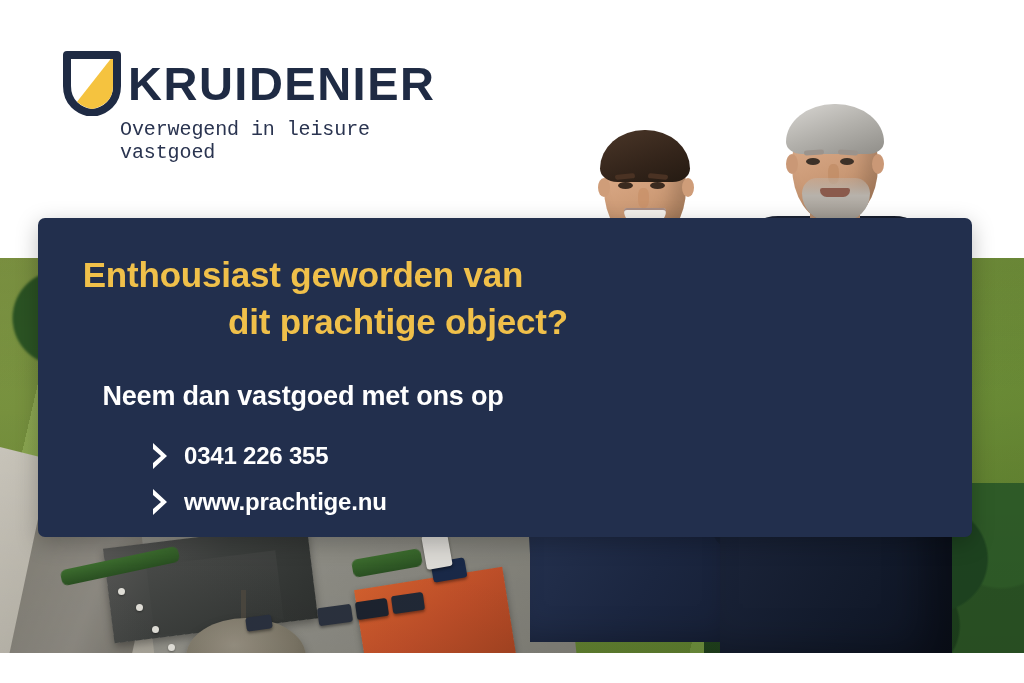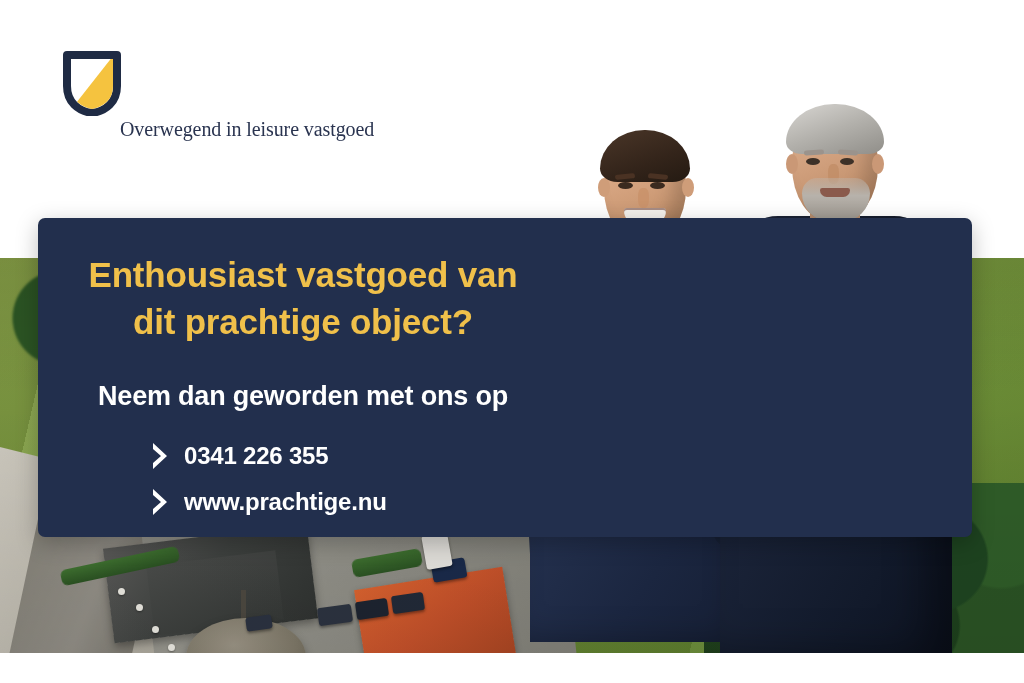--- a/index.html
+++ b/index.html
@@ -307,21 +307,21 @@
   .panel-inner{position:absolute;left:0;top:0;width:540px;height:319px;padding:0;}
 
   .headline{
     position:absolute;left:0;top:34px;width:530px;
     text-align:center;
     color:#f0c04a;
     font-size:35px;font-weight:bold;line-height:1.34;
     letter-spacing:-0.2px;
     font-family:"Liberation Sans", sans-serif;
   }
-  .headline .l2{display:block;}
+  .headline .l2{display:block;text-align:right;}
 
   .subline{
     position:absolute;left:0;top:163px;width:530px;
     text-align:center;color:#ffffff;
     font-size:27px;font-weight:bold;letter-spacing:-0.2px;
     font-family:"Liberation Sans", sans-serif;
   }
 
   .contact-list{position:absolute;left:112px;top:215px;width:420px;}
   .contact-row{display:flex;align-items:center;height:46px;}
@@ -339,21 +339,21 @@
   .wordmark{
     margin-left:6px;
     color:#1f2b44;
     font-size:47px;font-weight:bold;letter-spacing:1.5px;
     line-height:1;
     font-family:"Liberation Sans", sans-serif;
   }
   .tagline{
     position:absolute;left:58px;top:68px;
     color:#2a3450;font-size:20px;letter-spacing:-0.1px;
-    font-family:Liberation Serif, serif;
+    font-family:Liberation Mono, monospace;
   }
 </style>
 </head>
 <body>
 
 <div class="stage">
 
   <div class="photo-band">
     <div class="aerial">
       <div class="meadow"></div>
@@ -445,25 +445,25 @@
       <div class="foldL"></div>
       <div class="handL"></div>
     </div>
 
   </div>
 
   <div class="panel">
     <div class="panel-inner">
 
       <div class="headline">
-        <span>Enthousiast vastgoed van</span>
+        <span>Enthousiast geworden van</span>
         <span class="l2">dit prachtige object?</span>
       </div>
 
-      <div class="subline">Neem dan geworden met ons op</div>
+      <div class="subline">Neem dan vastgoed met ons op</div>
 
       <div class="contact-list">
 
         <div class="contact-row">
           <span class="chev">
             <svg width="20" height="28" viewBox="0 0 20 28" aria-hidden="true">
               <path d="M3 1 L17 14 L3 27 L3 21 L11 14 L3 7 Z" fill="#ffffff"></path>
             </svg>
           </span>
           <span class="contact-text">0341 226 355</span>
@@ -488,17 +488,18 @@
         <svg width="60" height="66" viewBox="0 0 60 66" aria-hidden="true">
           <path d="M5 5 H55 V36 C55 52 44 61 30 63 C16 61 5 52 5 36 Z" fill="#ffffff" stroke="#1f2b44" stroke-width="8" stroke-linejoin="round"></path>
           <clipPath id="shclip">
             <path d="M9 9 H51 V36 C51 50 41 57 30 59 C19 57 9 50 9 36 Z"></path>
           </clipPath>
           <g clip-path="url(#shclip)">
             <polygon points="51,6 51,62 7,62" fill="#f5c33f"></polygon>
           </g>
         </svg>
       </span>
+      <span class="wordmark">KRUIDENIER</span>
     </div>
     <div class="tagline">Overwegend in leisure vastgoed</div>
   </div>
 
 </div>
 
 </body></html>

